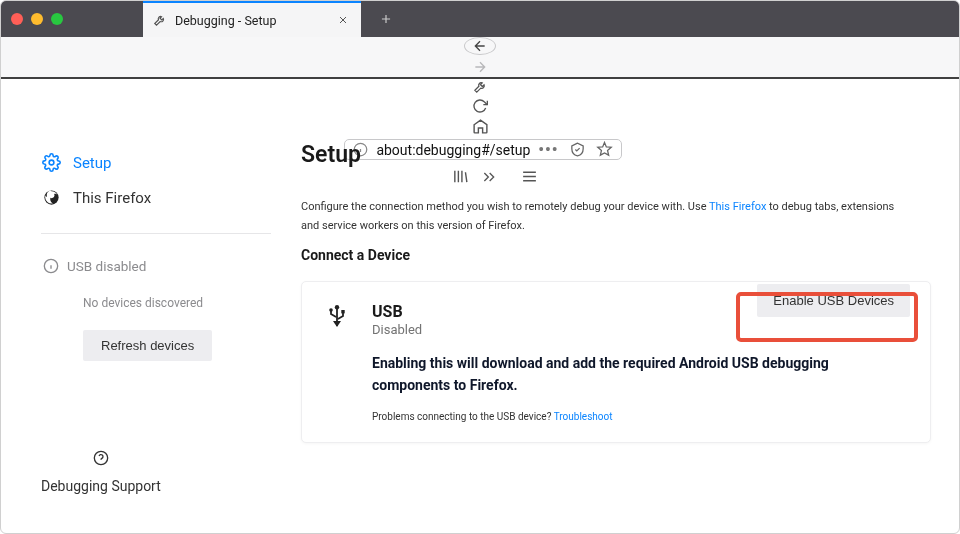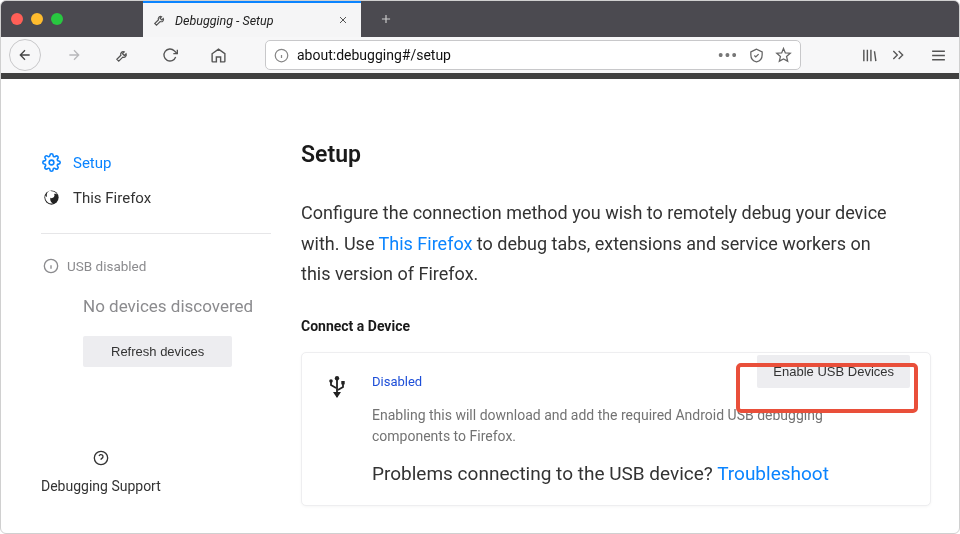--- a/index.html
+++ b/index.html
@@ -27,35 +27,35 @@
   .tl-green { background: #28c840; }
   .tab {
     background: #f5f5f6;
     height: 36px;
     min-width: 218px;
     display: flex;
     align-items: center;
     padding: 0 10px;
     border-top: 2px solid #0a84ff;
     position: relative;
-    font-style: italic;
   }
   .tab .tab-icon { margin-right: 8px; color: #555; }
   .tab-title { flex: 1; font-size: 12.5px; color: #222; }
   .tab-close { color: #555; font-size: 14px; padding: 2px; }
   .tab-plus { margin-left: 10px; color: #ccc; font-size: 18px; padding: 4px 8px; }
   
   .toolbar {
     height: 42px;
     background: #f7f7f8;
-    border-bottom: 6px solid #404040;
+    border-bottom: 2px solid #404040;
     display: flex;
     align-items: center;
     padding: 0 8px;
-    gap: 18px;
+    gap: 4px;
+    flex-direction: column;
   }
   .tb-btn {
     width: 30px; height: 30px;
     display: flex; align-items: center; justify-content: center;
     color: #555;
     border-radius: 4px;
     cursor: pointer;
   }
   .tb-btn.back {
     border: 1px solid #c8c8ca;
@@ -100,62 +100,62 @@
     cursor: pointer;
   }
   .sb-item.active { color: #0a84ff; }
   .sb-item .icon { width: 20px; display: flex; justify-content: center; }
   .sb-divider { border-top: 1px solid #e6e6e8; margin: 18px 0; }
   .sb-status {
     display: flex; align-items: center; gap: 6px;
     font-size: 13.5px; color: #8b8b8e; padding: 6px 0;
   }
   .sb-status .icon { width: 20px; display:flex; justify-content:center; }
-  .sb-no-devices { font-size: 17px; color: #8b8b8e; padding: 16px 0 20px 42px; }
+  .sb-no-devices { font-size: 12px; color: #8b8b8e; padding: 16px 0 20px 42px; }
   .sb-refresh-wrap { padding-left: 42px; }
   .sb-refresh {
     background: #ededf0;
     border: none;
-    padding: 8px 28px;
+    padding: 8px 18px;
     font-size: 13px;
     color: #333;
     border-radius: 2px;
     cursor: pointer;
     text-align: right;
   }
   .sb-footer {
     position: absolute;
     bottom: 40px;
     display: flex; align-items: center; gap: 12px;
     font-size: 14px; color: #333; flex-direction: column;
   }
   .main {
     flex: 1;
     padding: 62px 28px 20px 0;
   }
   .main h1 { font-size: 23px; font-weight: 600; color: #1a1a1a; margin-bottom: 30px; }
-  .main p.desc { font-size: 18px; color: #333; line-height: 1.7; max-width: 600px; margin-bottom: 28px; }
+  .main p.desc { font-size: 11px; color: #333; line-height: 1.7; max-width: 600px; margin-bottom: 12px; }
   .main a.link { color: #0a84ff; text-decoration: none; }
   .main h2 { font-size: 14px; font-weight: 700; color: #1a1a1a; margin-bottom: 18px; }
   .card {
     background: #fff;
     border: 1px solid #eeeef0;
     border-radius: 5px;
     box-shadow: 0 1px 3px rgba(0,0,0,0.04);
     padding: 20px 22px;
     display: flex;
     gap: 22px;
     position: relative;
   }
   .card-icon { color: #222; padding-top: 2px; }
   .card-body { flex: 1; }
   .card-title { font-size: 16px; font-weight: 700; color: #1a1a1a; }
-  .card-sub { font-size: 13px; color: #1d4ed8; margin-top: 1px; margin-bottom: 16px; }
-  .card-text { font-size: 14px; color: #737373; line-height: 1.55; margin-bottom: 14px; max-width: 480px; }
-  .card-prob { font-size: 19px; color: #333; }
+  .card-sub { font-size: 13px; color: #737373; margin-top: 1px; margin-bottom: 16px; }
+  .card-text { font-size: 14px; color: #0f172a; line-height: 1.55; margin-bottom: 14px; max-width: 480px; font-weight: bold; }
+  .card-prob { font-size: 10px; color: #333; }
   .card-prob a { color: #0a84ff; text-decoration: none; }
   .card-btn {
     position: absolute;
     right: 20px; top: 2px;
     background: #ededf0;
     border: none;
     padding: 9px 16px;
     font-size: 13px;
     color: #333;
     border-radius: 2px;
@@ -328,20 +328,21 @@
           <circle cx="12" cy="3.2" r="2.2"></circle>
           <rect x="11.1" y="5" width="1.8" height="17"></rect>
           <path d="M12 23l-4-6h8z"></path>
           <path d="M11.1 13 L6 10 L6 7" stroke="currentColor" stroke-width="1.8" fill="none"></path>
           <circle cx="6" cy="6" r="1.8"></circle>
           <path d="M12.9 15 L18 12 L18 9" stroke="currentColor" stroke-width="1.8" fill="none"></path>
           <rect x="16.3" y="6" width="3.4" height="3.4"></rect>
         </svg>
       </div>
       <div class="card-body">
+        <div class="card-title">USB</div>
         <div class="card-sub">Disabled</div>
         <div class="card-text">Enabling this will download and add the required Android USB debugging components to Firefox.</div>
         <div class="card-prob">
           <span>Problems connecting to the USB device? </span><a href="#">Troubleshoot</a>
         </div>
       </div>
       <button class="card-btn">Enable USB Devices</button>
       <div class="highlight-box"></div>
     </div>
   </div>

